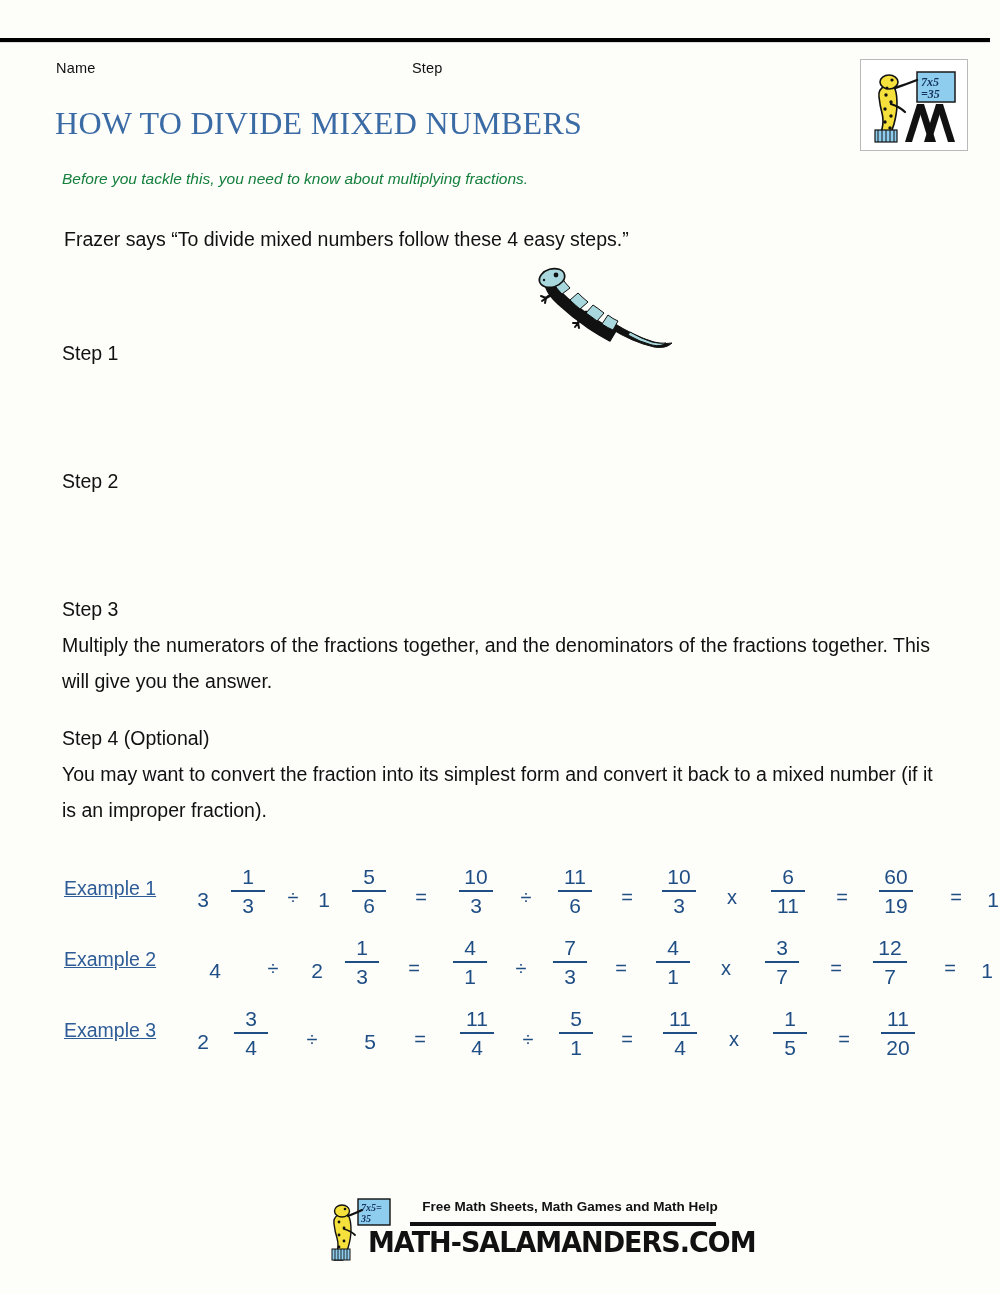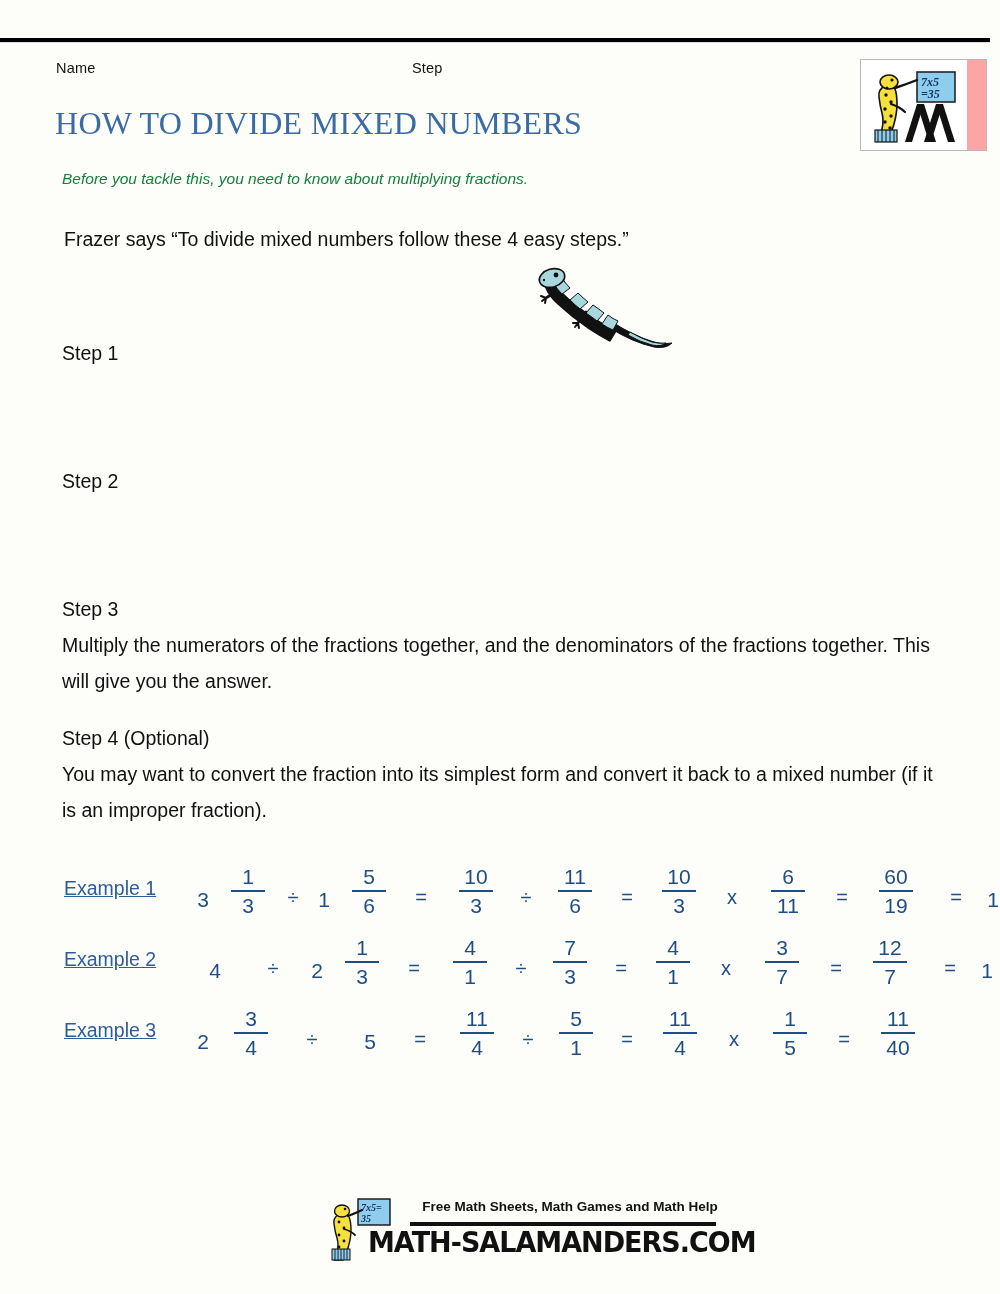--- a/index.html
+++ b/index.html
@@ -38,24 +38,24 @@
     letter-spacing: .2px;
   }
   .namedate .nm { position: absolute; left: 0; top: 0; }
   .namedate .dt { position: absolute; left: 356px; top: 0; }
 
   
   .logo-box {
     position: absolute;
     left: 860px;
     top: 59px;
-    width: 127px;
+    width: 108px;
     height: 92px;
     border: 1px solid #b9b9b9;
-    background: #fca5a5;
+    background: #84cc16;
     box-sizing: border-box;
   }
   .logo-box svg { display: block; }
 
   
   .title {
     position: absolute;
     left: 55px;
     top: 105px;
     font-family: "Liberation Serif", serif;
@@ -558,21 +558,21 @@
             <div class="den">5</div>
           </div>
         </div>
         <div class="tok" style="width: 36px;">
           <span class="op">=</span>
         </div>
         <div class="tok" style="width: 72px;">
           <div class="frac">
             <div class="num">11</div>
             <div class="bar"></div>
-            <div class="den">40</div>
+            <div class="den">20</div>
           </div>
         </div>
       </div>
     </div>
   </div>
 
 <div class="footer">
   <div class="footer-inner">
     <div class="footer-logo">
       <svg width="70" height="66" viewBox="0 0 70 66">

